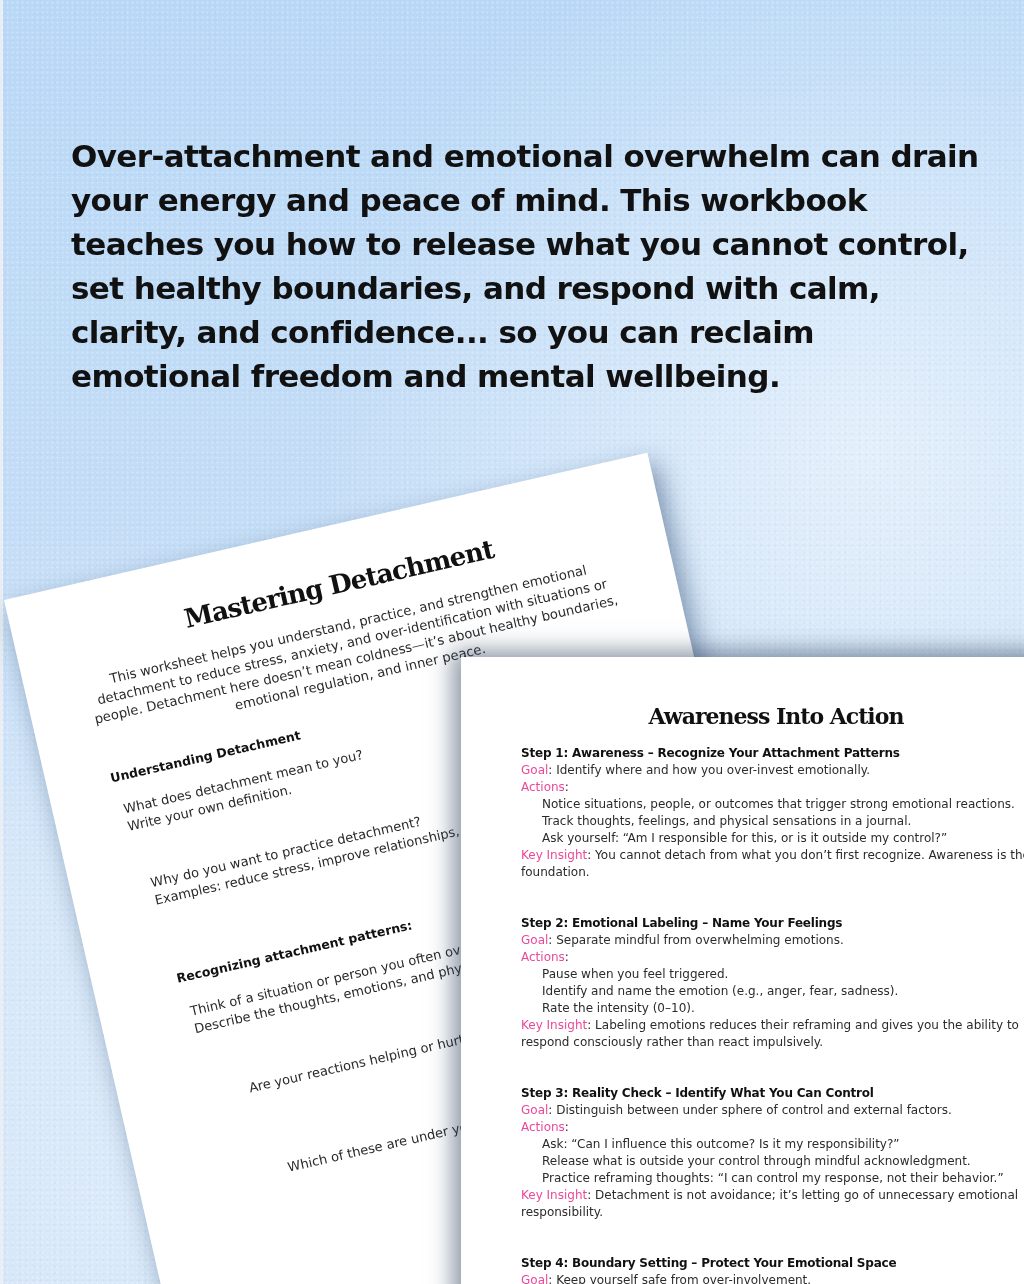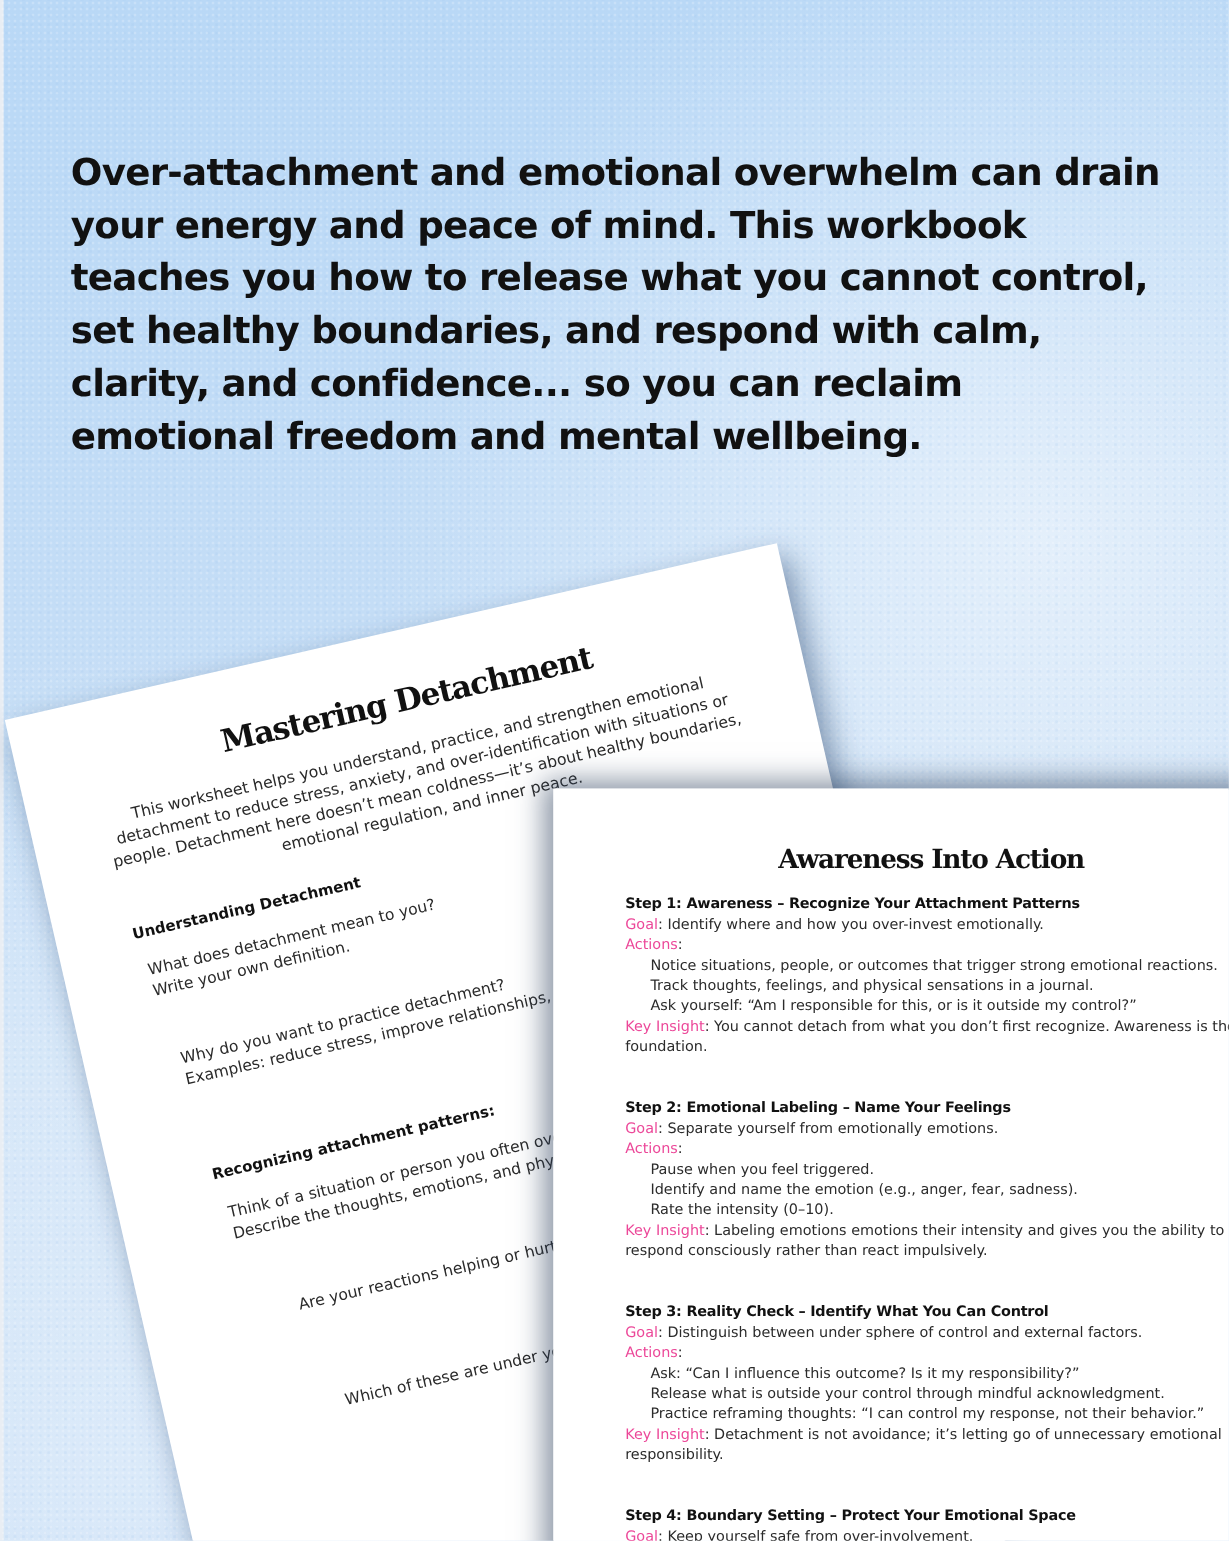--- a/index.html
+++ b/index.html
@@ -32,21 +32,21 @@
       background-size: 5px 5px, 7px 7px;
       background-position: 0 0, 2px 3px;
       opacity: 0.6;
     }
 
     .headline {
       position: absolute;
       left: 55px;
       top: 118px;
       width: 920px;
-      margin: 4px;
+      margin: 16px;
       font-family: "DejaVu Sans", sans-serif;
       font-weight: bold;
       font-size: 31px;
       line-height: 44px;
       letter-spacing: -0.6px;
       color: #111111;
     }
 
     
     .page1 {
@@ -195,26 +195,26 @@
       <div class="line"><span class="label">Actions</span>:</div>
       <div class="line action">Notice situations, people, or outcomes that trigger strong emotional reactions.</div>
       <div class="line action">Track thoughts, feelings, and physical sensations in a journal.</div>
       <div class="line action">Ask yourself: “Am I responsible for this, or is it outside my control?”</div>
       <div class="line"><span class="label">Key Insight</span>: <span>You cannot detach from what you don’t first recognize. Awareness is the</span></div>
       <div class="line">foundation.</div>
     </div>
 
     <div class="step">
       <div class="line heading">Step 2: Emotional Labeling – Name Your Feelings</div>
-      <div class="line"><span class="label">Goal</span>: <span>Separate yourself from emotionally emotions.</span></div>
+      <div class="line"><span class="label">Goal</span>: <span>Separate mindful from overwhelming emotions.</span></div>
       <div class="line"><span class="label">Actions</span>:</div>
       <div class="line action">Pause when you feel triggered.</div>
       <div class="line action">Identify and name the emotion (e.g., anger, fear, sadness).</div>
       <div class="line action">Rate the intensity (0–10).</div>
-      <div class="line"><span class="label">Key Insight</span>: <span>Labeling emotions emotions their intensity and gives you the ability to</span></div>
+      <div class="line"><span class="label">Key Insight</span>: <span>Labeling emotions reduces their reframing and gives you the ability to</span></div>
       <div class="line">respond consciously rather than react impulsively.</div>
     </div>
 
     <div class="step">
       <div class="line heading">Step 3: Reality Check – Identify What You Can Control</div>
       <div class="line"><span class="label">Goal</span>: <span>Distinguish between under sphere of control and external factors.</span></div>
       <div class="line"><span class="label">Actions</span>:</div>
       <div class="line action">Ask: “Can I influence this outcome? Is it my responsibility?”</div>
       <div class="line action">Release what is outside your control through mindful acknowledgment.</div>
       <div class="line action">Practice reframing thoughts: “I can control my response, not their behavior.”</div>

